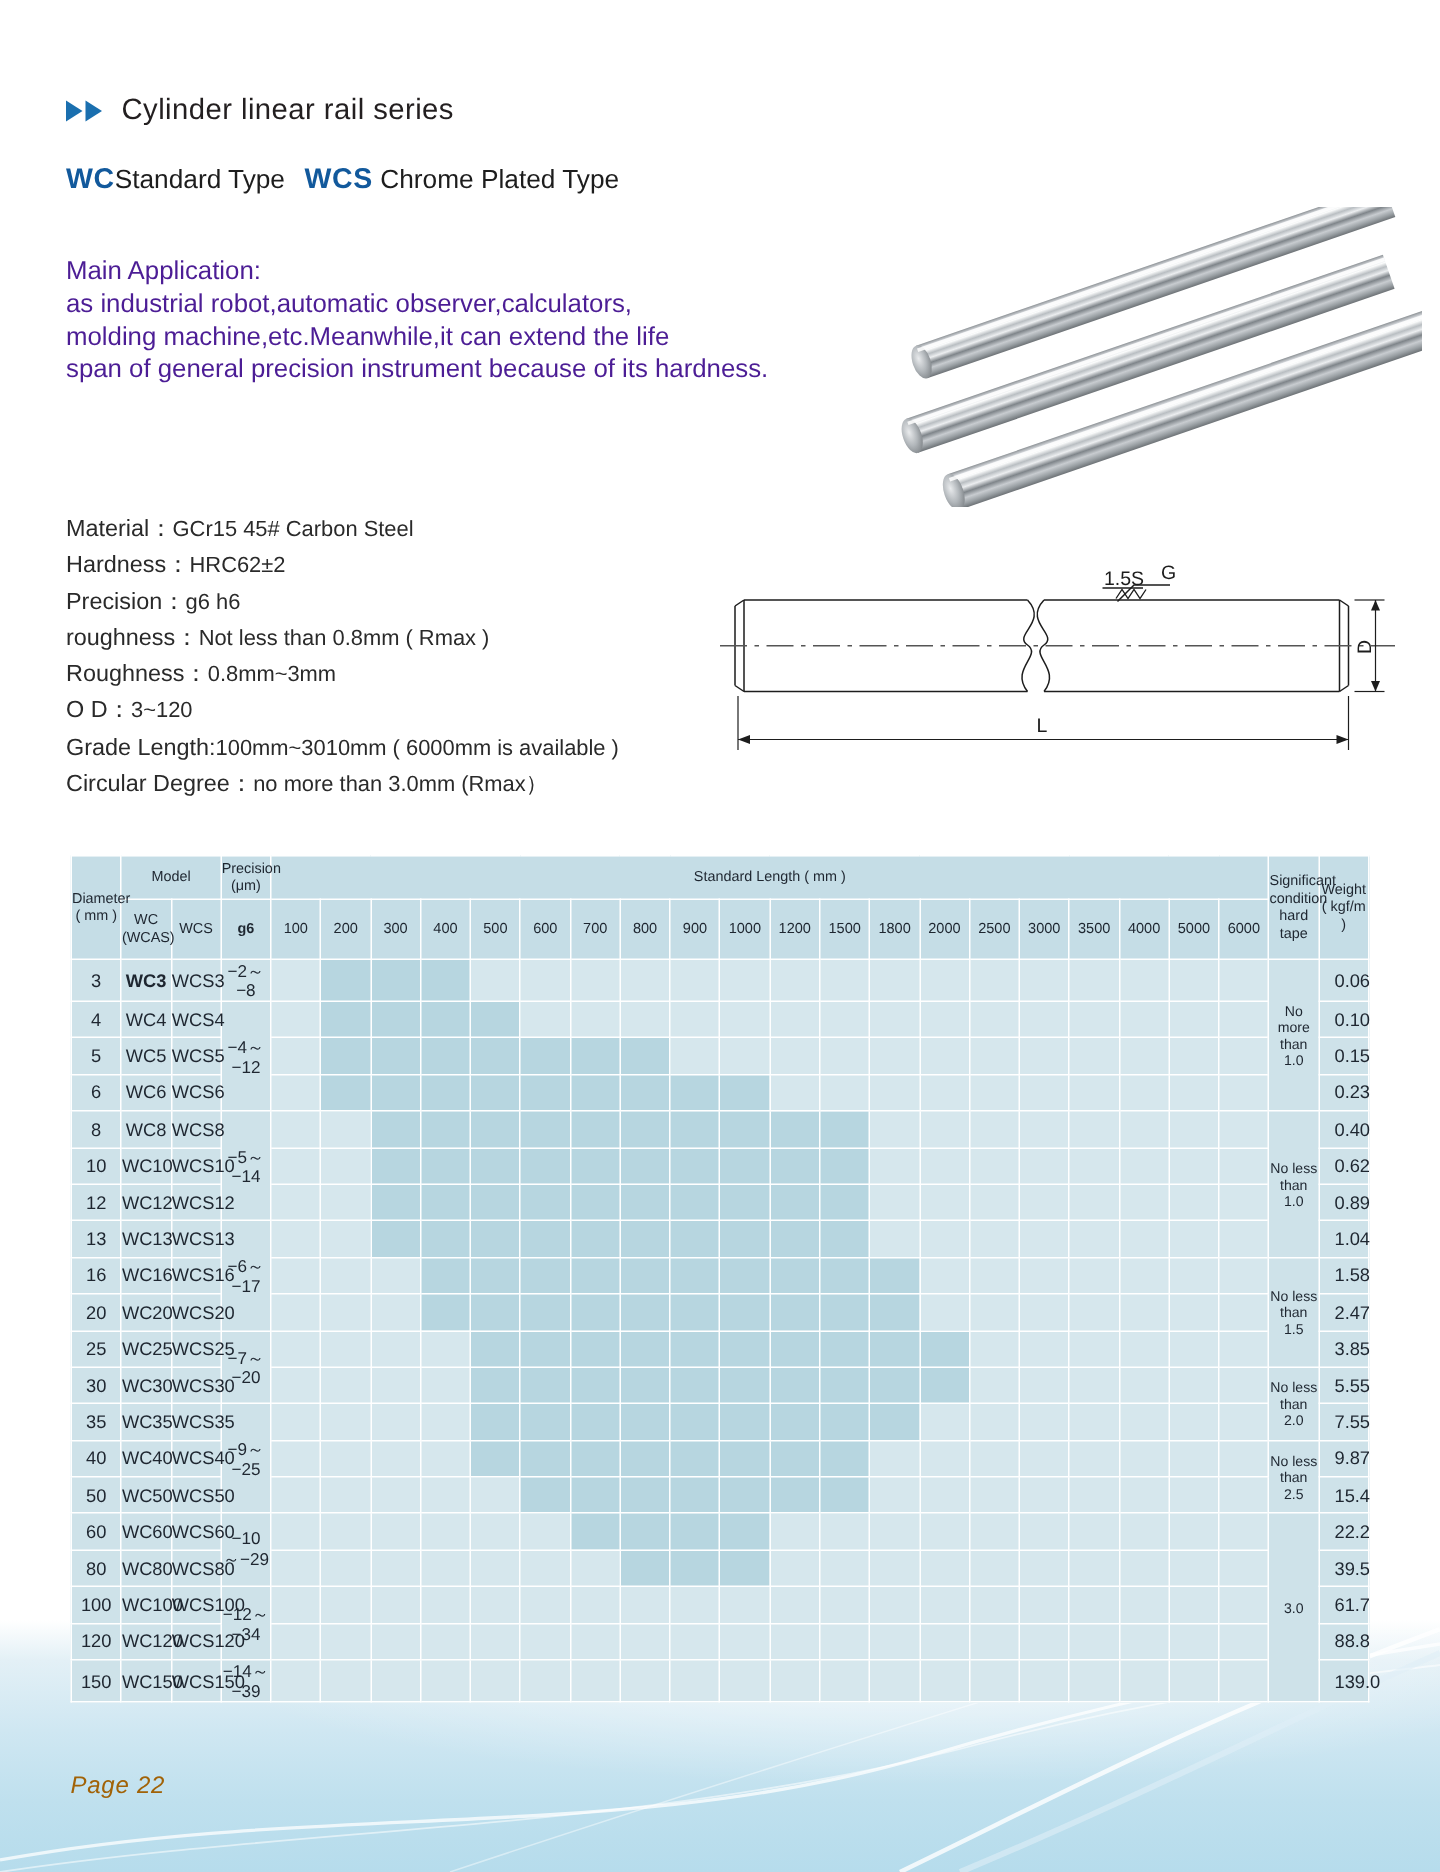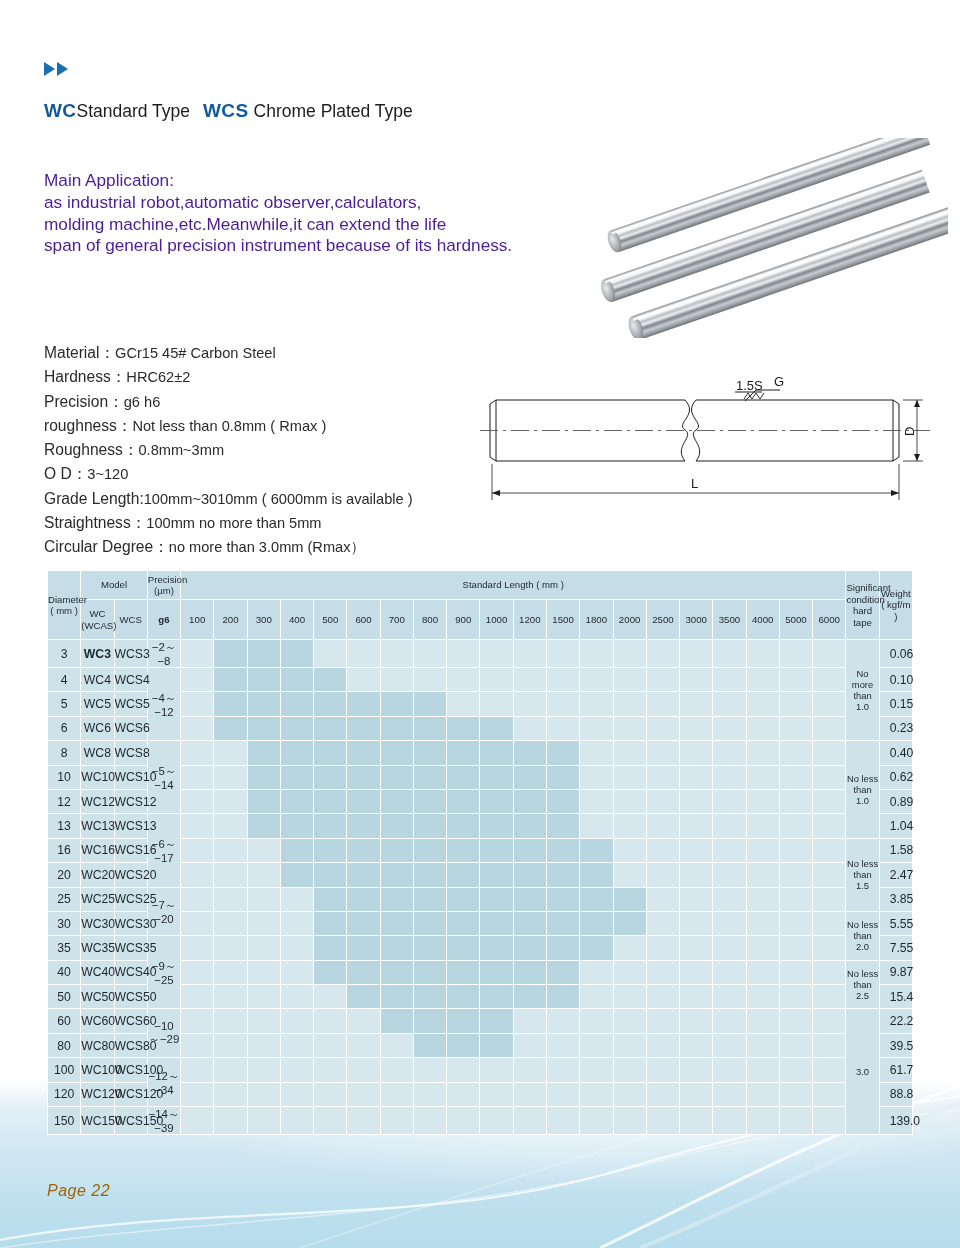--- a/index.html
+++ b/index.html
@@ -79,20 +79,21 @@
   <path d="M640,168 C760,118 860,66 960,22" stroke="#dfeff7" stroke-width="4" fill="none" opacity=".6"></path>
   <path d="M300,168 C420,128 520,96 700,40" stroke="#ffffff" stroke-width="1" fill="none" opacity=".45"></path>
 </svg>
 
 <div class="hdr">
   <div class="hdr-row">
     <span class="tri-pair">
       <span class="tri"></span>
         <span class="tri"></span>
     </span>
+    <span class="title">Cylinder linear rail series</span>
   </div>
   <div class="subtitle">
     <span class="code">WC</span><span class="plain">Standard Type</span><span class="code2">WCS</span> <span class="plain">Chrome Plated Type</span>
   </div>
 </div>
 
 <div class="mainapp">
   <div>Main Application:</div>
   <div>as industrial robot,automatic observer,calculators,</div>
   <div>molding machine,etc.Meanwhile,it can extend the life</div>
@@ -138,21 +139,20 @@
 </svg>
 
 <div class="specs">
   <div class="row"><span class="lbl">Material</span><span>：</span><span class="val">GCr15  45# Carbon Steel</span></div>
   <div class="row"><span class="lbl">Hardness</span><span>：</span><span class="val">HRC62±2</span></div>
   <div class="row"><span class="lbl">Precision</span><span>：</span><span class="val">g6  h6</span></div>
   <div class="row"><span class="lbl">roughness</span><span>：</span><span class="val">Not less than 0.8mm ( Rmax )</span></div>
   <div class="row"><span class="lbl">Roughness</span><span>：</span><span class="val">0.8mm~3mm</span></div>
   <div class="row"><span class="lbl">O          D</span><span>：</span><span class="val">3~120</span></div>
   <div class="row"><span class="lbl">Grade Length</span><span>:</span><span class="val">100mm~3010mm ( 6000mm is available )</span></div>
-  <div class="row"><span class="lbl">Straightness</span><span>：</span><span class="val">100mm no more than 5mm</span></div>
   <div class="row"><span class="lbl">Circular Degree</span><span>：</span><span class="val">no more than 3.0mm (Rmax）</span></div>
 </div>
 
 <svg class="drawing" viewBox="0 0 450 140">
   <g stroke="#1d1d1d" fill="none" stroke-width="1">
 
     <path d="M16,32 L16,93 M10,36 L10,89"></path>
     <line x1="10" y1="36" x2="16" y2="32"></line>
     <line x1="10" y1="89" x2="16" y2="93"></line>
     <line x1="16" y1="32" x2="205" y2="32"></line>

